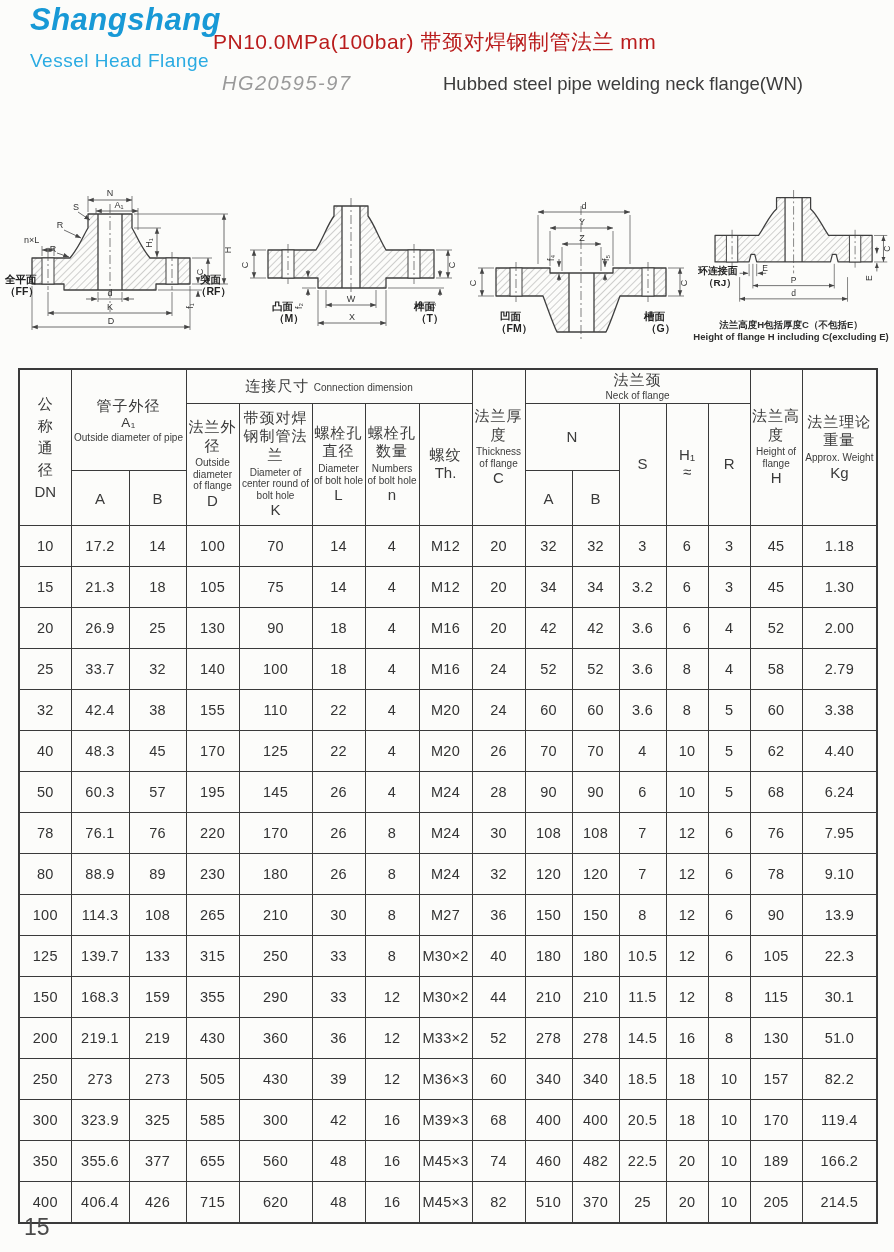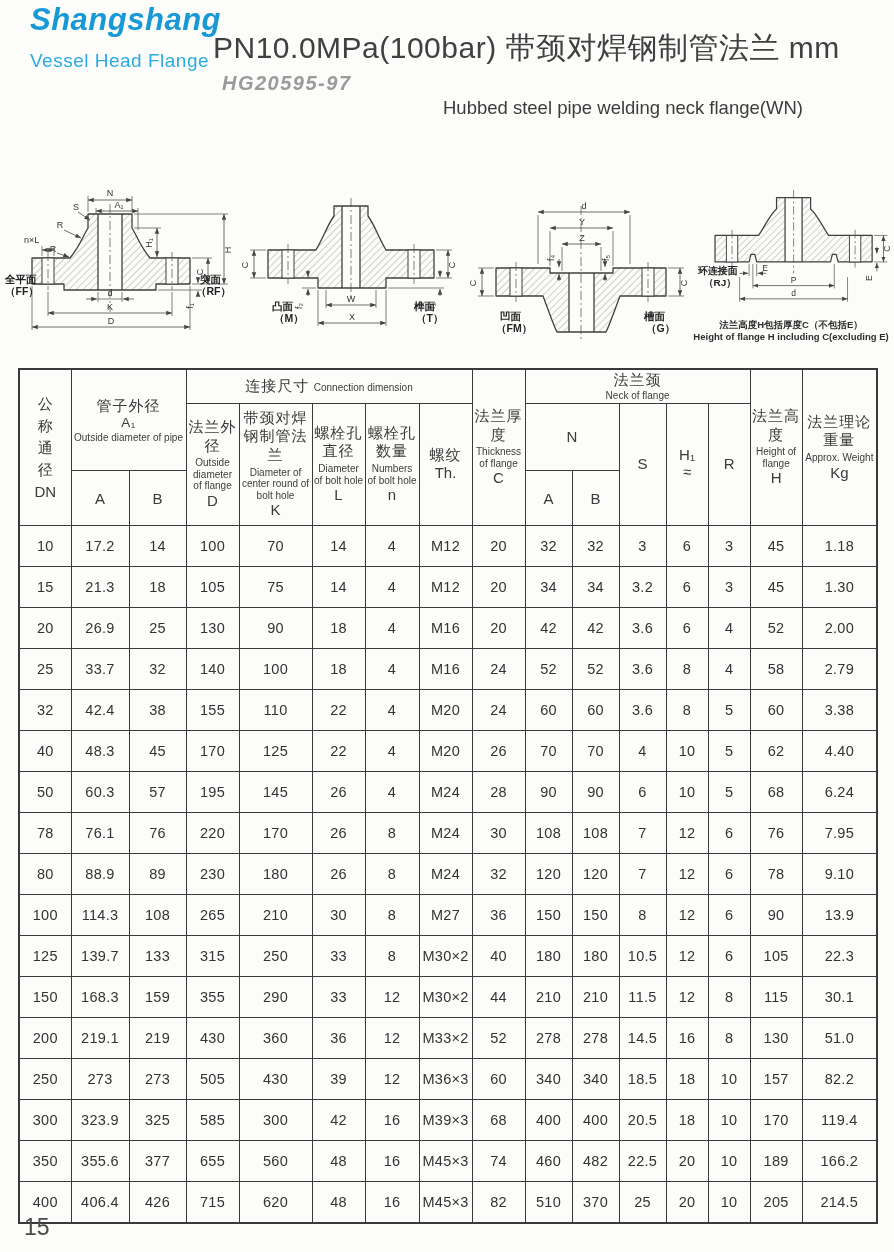--- a/index.html
+++ b/index.html
@@ -8,23 +8,23 @@
     position:relative;
     background:#fcfcfa;
     font-family:"Liberation Sans", sans-serif;
     color:#3a3a3a;
     overflow:hidden;
   }
   
   .logo { position:absolute; left:30px; top:2px; }
   .logo-title { font-size:31px; font-weight:bold; font-style:italic; letter-spacing:0.5px; }
   .logo-sub { font-size:19px; margin-top:-3px; letter-spacing:0.5px; }
-  .main-title { position:absolute; left:213px; top:28px; font-size:30px; color:#404040; letter-spacing:0.5px; white-space:nowrap; }
-  .std-code { position:absolute; left:222px; top:72px; font-size:20px; font-weight:bold; font-style:italic; color:#9a9a9a; letter-spacing:1.5px; }
-  .sub-title { position:absolute; left:443px; top:73px; font-size:18.5px; color:#3c3c3c; white-space:nowrap;margin-top:24px; }
+  .main-title { position:absolute; left:213px; top:28px; font-size:21px; color:#b91c1c; letter-spacing:0.5px; white-space:nowrap; }
+  .std-code { position:absolute; left:222px; top:72px; font-size:20px; font-weight:normal; font-style:italic; color:#9a9a9a; letter-spacing:1.5px; }
+  .sub-title { position:absolute; left:443px; top:73px; font-size:18.5px; color:#3c3c3c; white-space:nowrap; }
 
   
   .dia { position:absolute; }
   .dia svg { display:block; }
   .outline { fill:none; stroke:#3f3f3f; stroke-width:1.3; stroke-linejoin:round; }
   .hatchfill { fill:url(#hatch); stroke:none; fill-rule:evenodd; }
   .dim { stroke:#4a4a4a; stroke-width:0.8; fill:none;
          marker-start:url(#arw); marker-end:url(#arw); }
   .dimE { stroke:#4a4a4a; stroke-width:0.8; fill:none; marker-end:url(#arw); }
   .ext { stroke:#4a4a4a; stroke-width:0.7; fill:none; }

